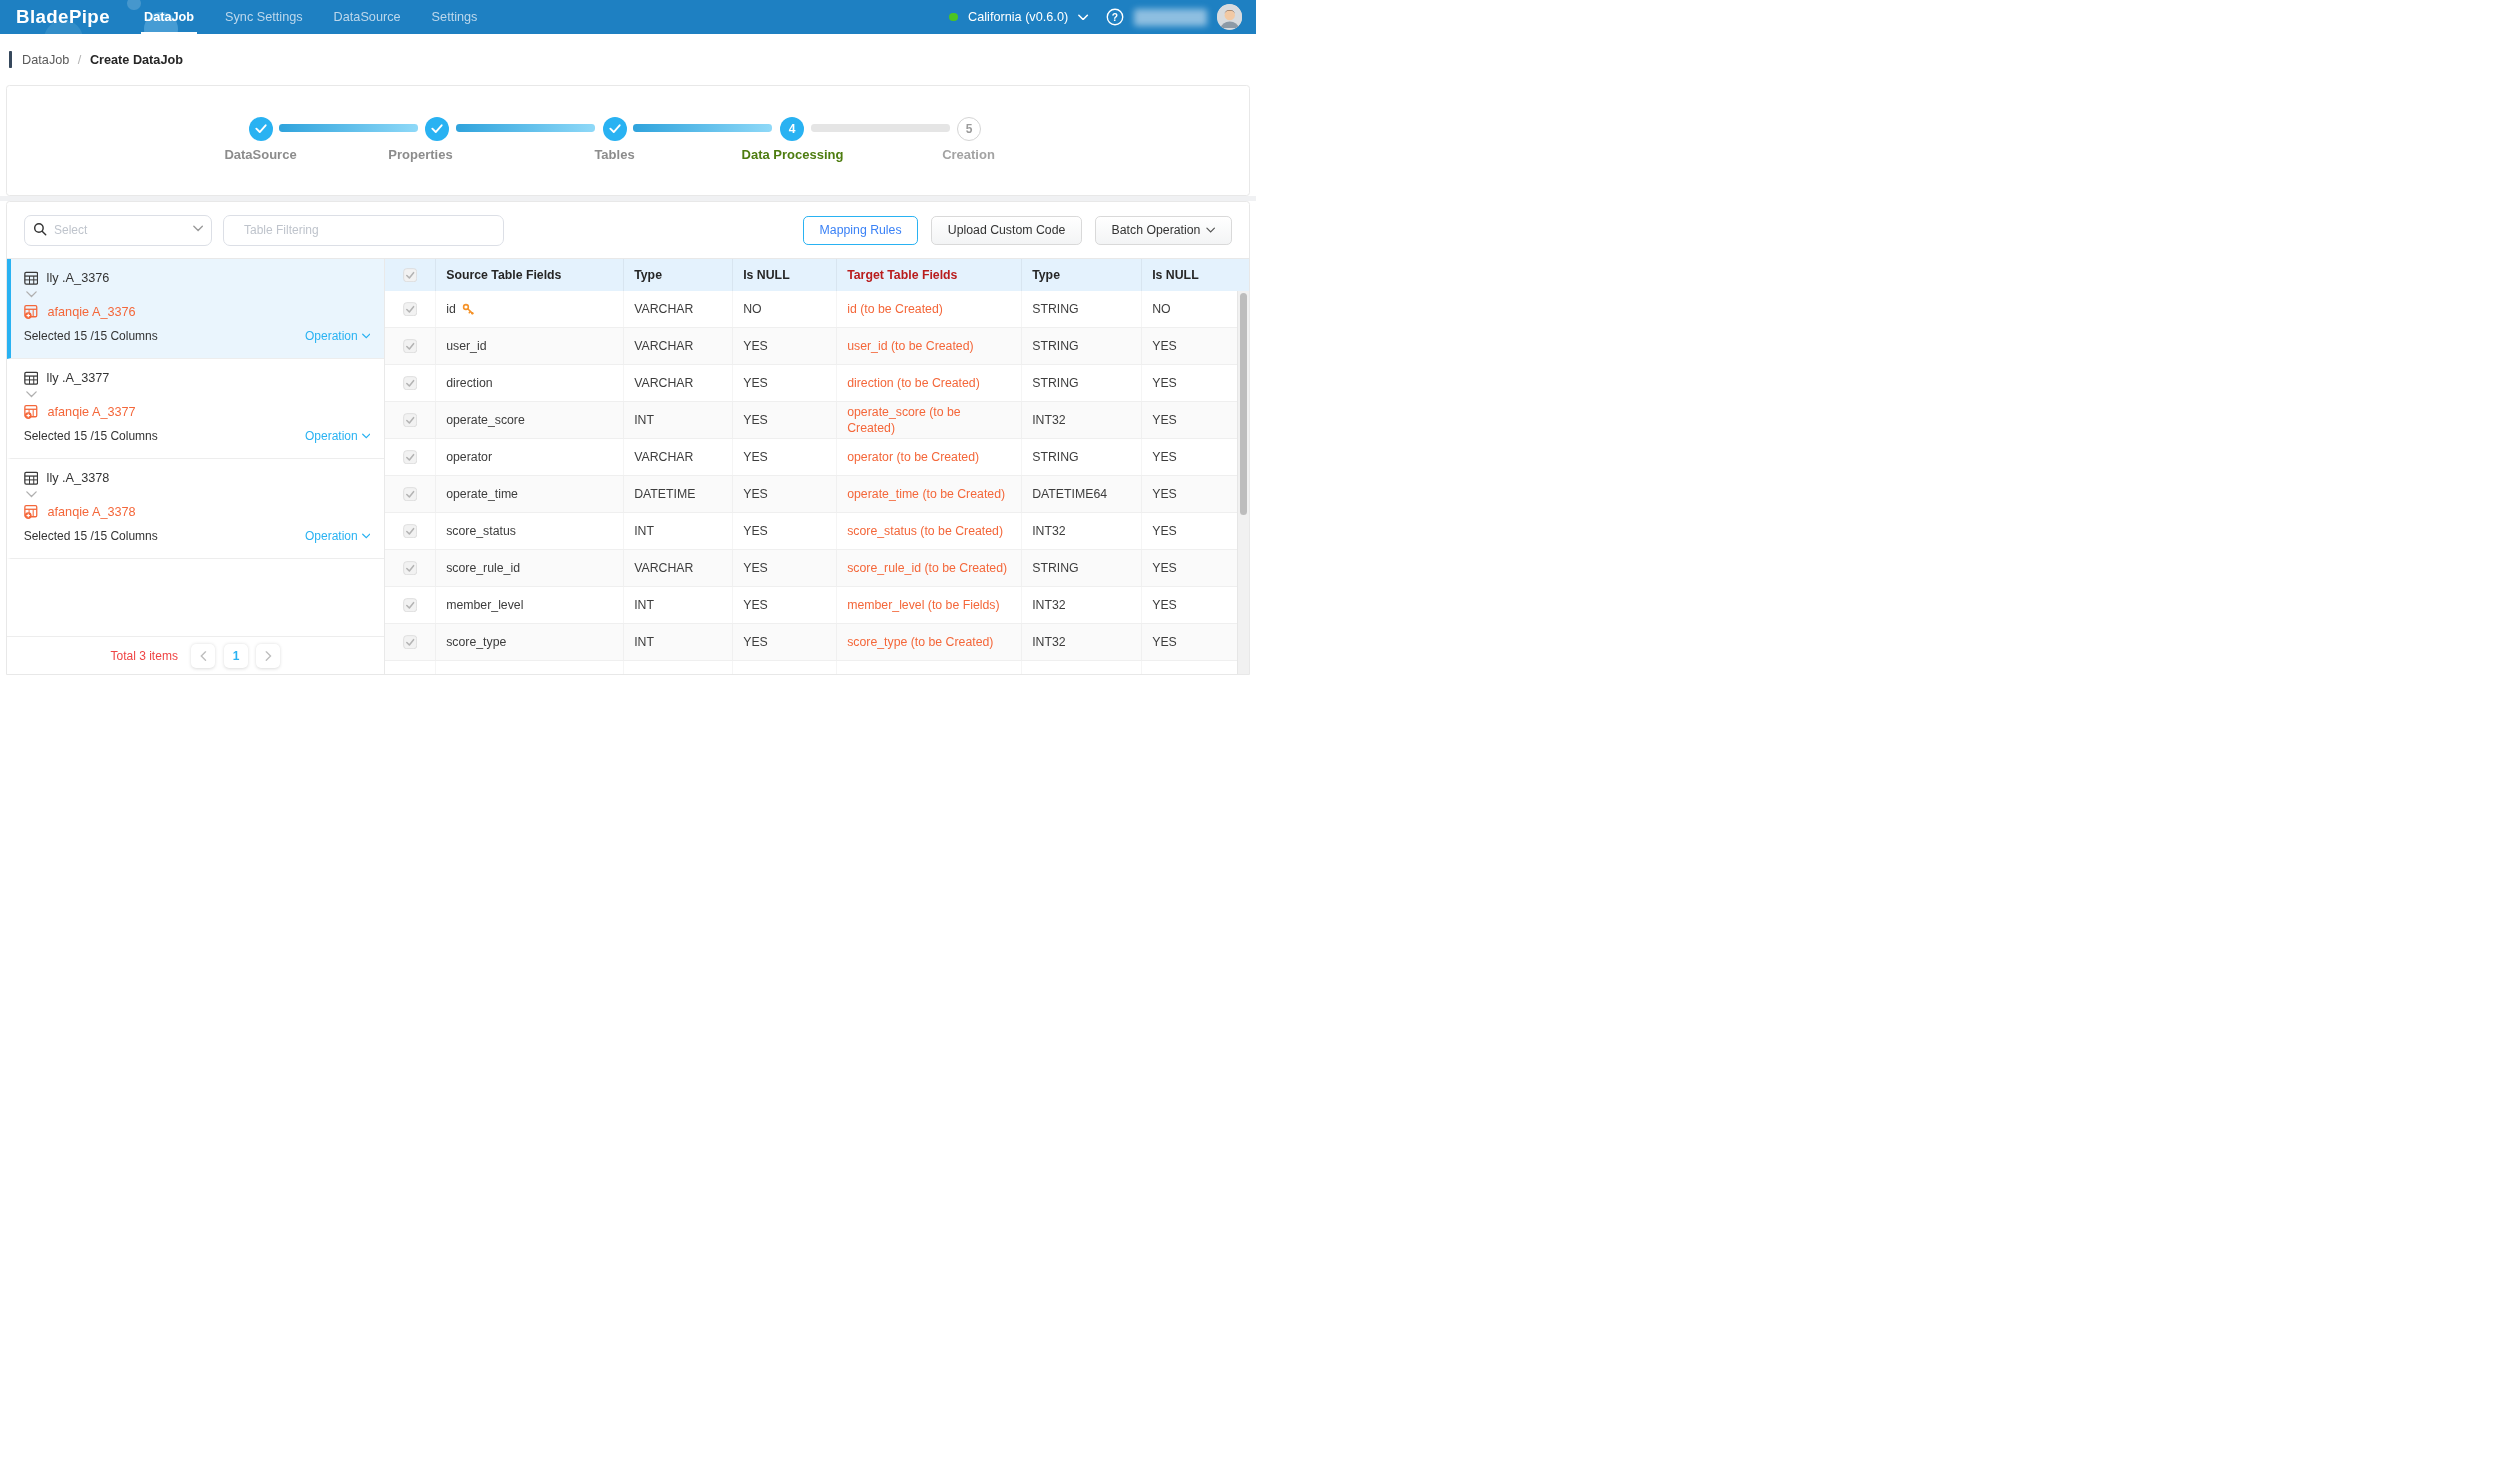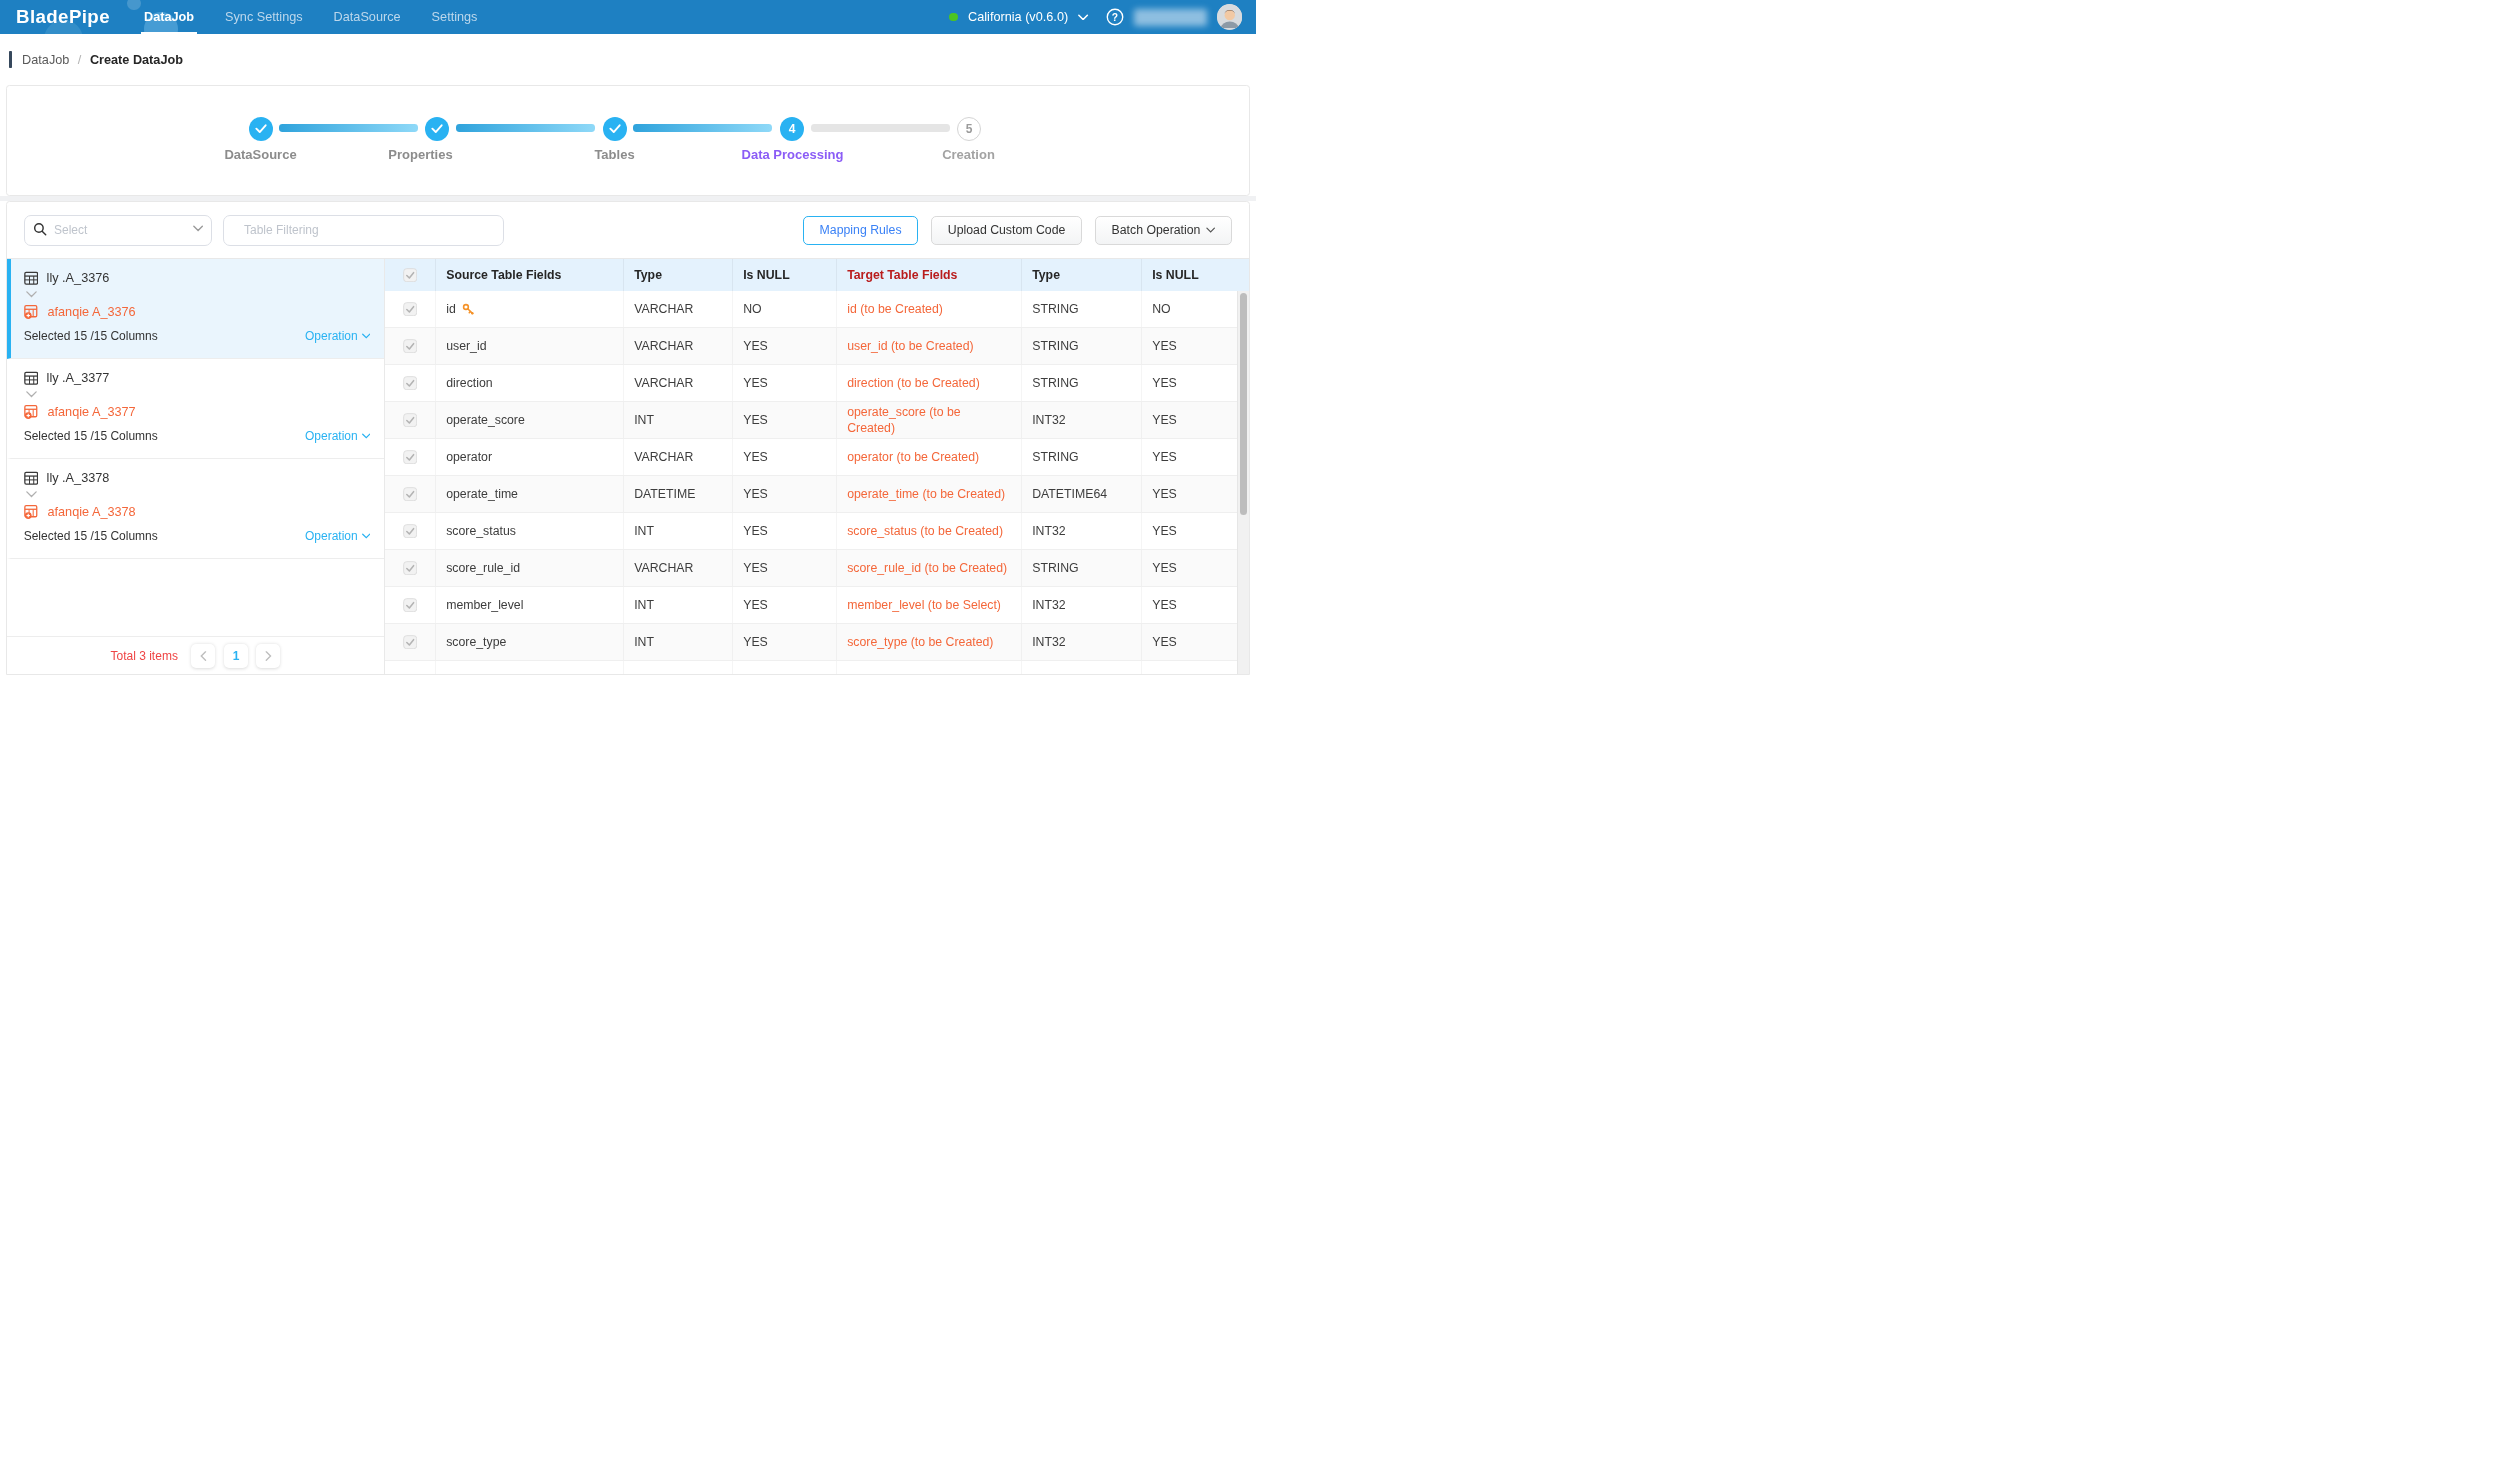--- a/index.html
+++ b/index.html
@@ -31,21 +31,21 @@
   .crumb-sep { font-size:12.7px; color:#b3b3b3; margin:0 8.5px; }
   .crumb-current { font-size:12.7px; color:#262626; font-weight:bold; }
 
   
   .stepper-card { position:relative; margin:0 6px; height:111px; background:#fff; border:0.8px solid #e8e8e8; border-radius:3.4px; }
   .step-circle { position:absolute; top:31px; width:24px; height:24px; border-radius:50%; display:flex; align-items:center; justify-content:center; font-size:12px; font-weight:bold; }
   .step-circle.done, .step-circle.active { background:#29b2f2; color:#fff; }
   .step-circle.todo { background:#fff; border:1.3px solid #d4d4d4; color:#9b9b9b; }
   .step-label { position:absolute; top:61px; width:153px; text-align:center; font-size:13px; font-weight:bold; }
   .step-label.done { color:#8c8c8c; }
-  .step-label.active { color:#8b5cf6; }
+  .step-label.active { color:#4d7c0f; }
   .step-label.todo { color:#a3a3a3; }
   .bar { position:absolute; top:38px; height:7.6px; border-radius:3.4px; width:139px; }
   .bar.done { background:linear-gradient(90deg,#2fa3dc,#8fd9f8); }
   .bar.todo { background:#e5e5e5; }
 
   .card-gap { height:5.1px; background:#f0f1f3; }
 
   
   .main-card { margin:0 6px; height:474px; background:#fff; border:0.8px solid #e8e8e8; border-top-left-radius:3.4px; border-top-right-radius:3.4px; display:flex; flex-direction:column; overflow:hidden; }
   .controls-row { height:56px; display:flex; align-items:center; padding:0 17px; flex:none; }
@@ -521,21 +521,21 @@
         <div class="trow">
           <div class="td c0">
               <svg width="14.4" height="14.4" viewBox="0 0 17 17">
                 <rect x="0.8" y="0.8" width="15.4" height="15.4" rx="3.5" fill="#f2f2f2" stroke="#d9d9d9"></rect>
                 <polyline points="4.5,8.8 7.5,11.8 12.5,5.5" fill="none" stroke="#b3b3b3" stroke-width="1.8" stroke-linecap="round" stroke-linejoin="round"></polyline>
               </svg>
             </div>
           <div class="td c1">member_level</div>
           <div class="td c2">INT</div>
           <div class="td c3">YES</div>
-          <div class="td c4">member_level (to be Select)</div>
+          <div class="td c4">member_level (to be Fields)</div>
           <div class="td c5">INT32</div>
           <div class="td c6">YES</div>
         </div>
 
         <div class="trow stripe">
           <div class="td c0">
               <svg width="14.4" height="14.4" viewBox="0 0 17 17">
                 <rect x="0.8" y="0.8" width="15.4" height="15.4" rx="3.5" fill="#f2f2f2" stroke="#d9d9d9"></rect>
                 <polyline points="4.5,8.8 7.5,11.8 12.5,5.5" fill="none" stroke="#b3b3b3" stroke-width="1.8" stroke-linecap="round" stroke-linejoin="round"></polyline>
               </svg>

